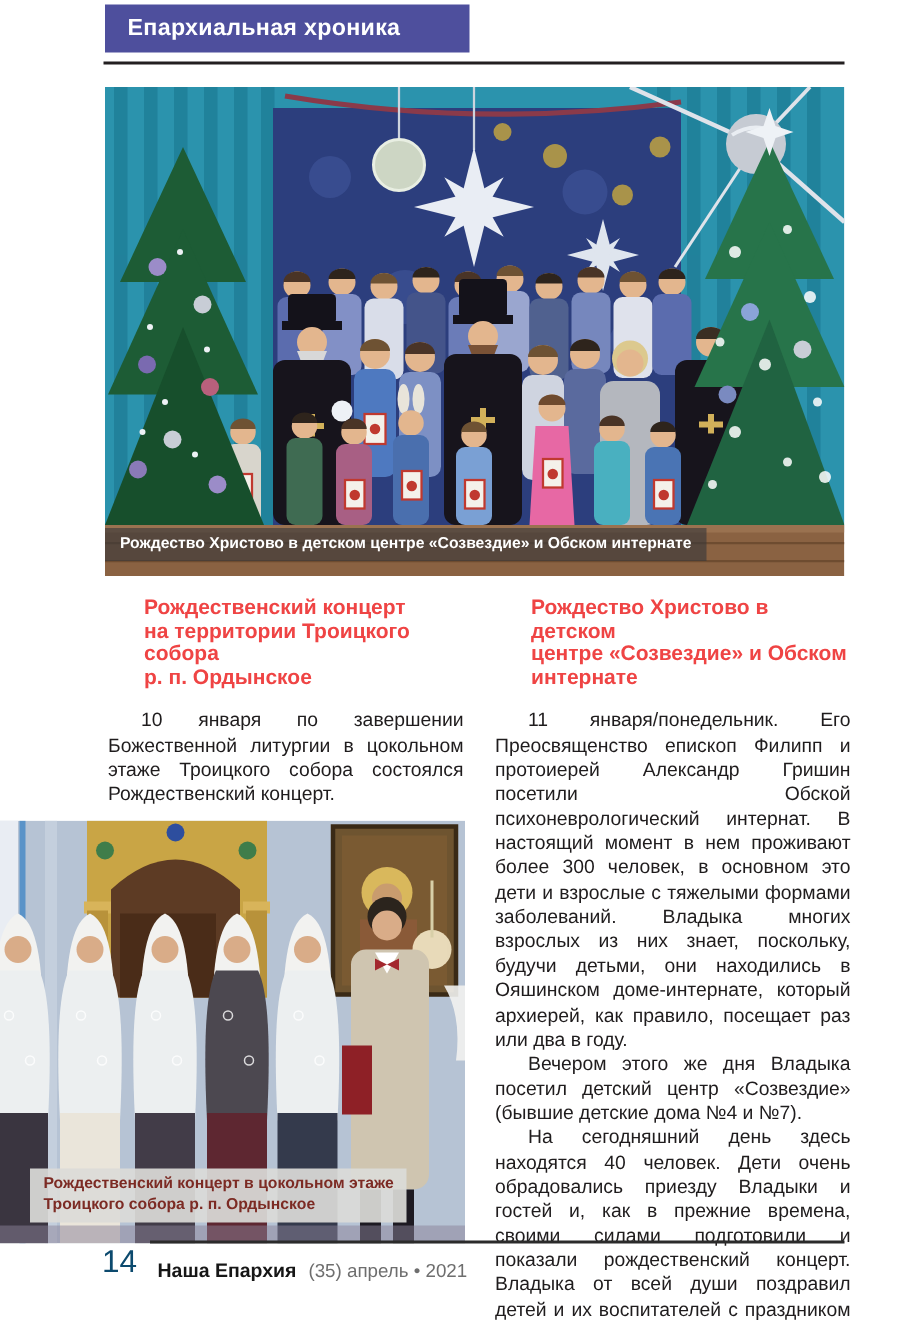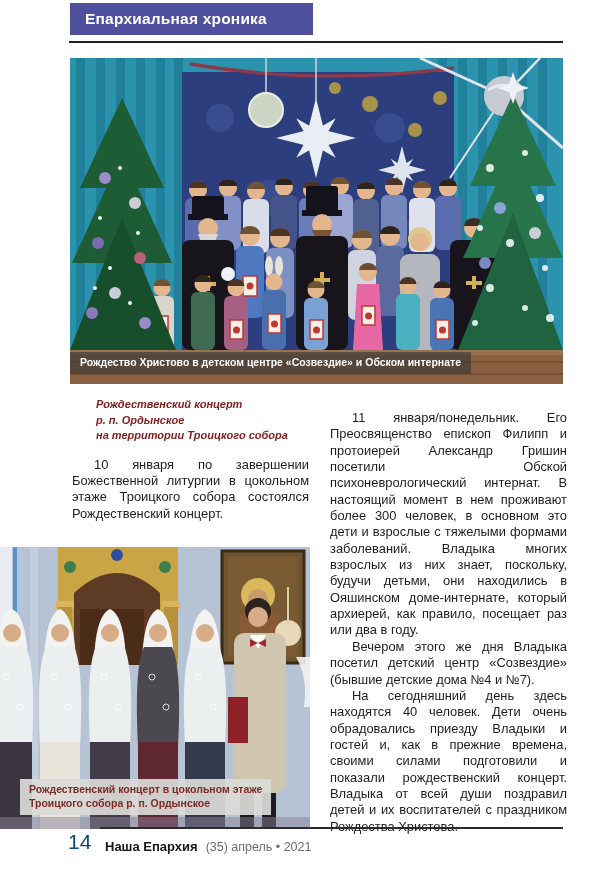--- a/index.html
+++ b/index.html
@@ -32,23 +32,22 @@
     position:absolute; left:20px; top:232px;
     background:rgba(219,219,216,0.92); color:#7c2b24;
     font-size:10.5px; font-weight:700; line-height:13.5px;
     padding:4px 9px 5px 9px; white-space:nowrap;
   }
   
   .col{ position:absolute; top:397px; width:237px; }
   .col-left{ left:72px; }
   .col-right{ left:330px; }
   .art-heading{
-    color:#7f1d1d; font-size:11px; font-weight:700; line-height:15.6px;
+    color:#ef4444; font-size:14px; font-weight:700; line-height:15.6px;
     padding-left:24px;
-    font-style:italic;
   }
   .art-body{ margin-top:13px; font-size:12.9px; line-height:16.35px; text-align:justify; }
   .art-body p{ margin:0; text-indent:22px; hyphens:auto; -webkit-hyphens:auto; }
   .lead{ font-weight:400; }
   
   .footer-rule{ position:absolute; left:100px; top:827px; width:463px; height:2px; background:#2b2b2b; }
   .page-number{ position:absolute; left:68px; top:830px; font-size:21px; color:#0c4a6e; }
   .footer-line{ position:absolute; left:105px; top:839px; display:flex; align-items:baseline; }
   .footer-mag{ font-size:13px; font-weight:700; color:#161616; }
   .footer-issue{ font-size:12.5px; color:#6e6e6e; margin-left:8px; }
@@ -305,29 +304,34 @@
           <circle cx="465" cy="175" r="6" fill="#c8cdd6"></circle>
           <circle cx="415" cy="205" r="6" fill="#7a8ac0"></circle>
       </g>
     </svg>
     <div class="caption-dark">Рождество Христово в детском центре «Созвездие» и Обском интернате</div>
   </div>
 
   <div class="col col-left">
     <div class="art-heading">
       <div>Рождественский концерт</div>
+      <div>на территории Троицкого собора</div>
       <div>р. п. Ордынское</div>
-      <div>на территории Троицкого собора</div>
     </div>
     <div class="art-body">
       <p><span class="lead">10 января</span><span> по завершении Божественной литургии в цокольном этаже Троицкого собора состоялся Рождественский концерт.</span></p>
     </div>
   </div>
 
   <div class="col col-right">
+    <div class="art-heading">
+      <div>Рождество Христово в детском</div>
+      <div>центре «Созвездие» и Обском</div>
+      <div>интернате</div>
+    </div>
     <div class="art-body">
       <p><span class="lead">11 января/понедельник.</span><span> Его Преосвященство епископ Филипп и протоиерей Александр Гришин посетили Обской психоневрологический интернат. В настоящий момент в нем проживают более 300 человек, в основном это дети и взрослые с тяжелыми формами заболеваний. Владыка многих взрослых из них знает, поскольку, будучи детьми, они находились в Ояшинском доме-интернате, который архиерей, как правило, посещает раз или два в году.</span></p>
       <p><span>Вечером этого же дня Владыка посетил детский центр «Созвездие» (бывшие детские дома №4 и №7).</span></p>
       <p><span>На сегодняшний день здесь находятся 40 человек. Дети очень обрадовались приезду Владыки и гостей и, как в прежние времена, своими силами подготовили и показали рождественский концерт. Владыка от всей души поздравил детей и их воспитателей с праздником Рождества Христова.</span></p>
     </div>
   </div>
 
   <div class="photo-bottom">
     <svg width="310" height="282" viewBox="0 0 310 282">
       <rect width="310" height="282" fill="#b6c3d4"></rect>

